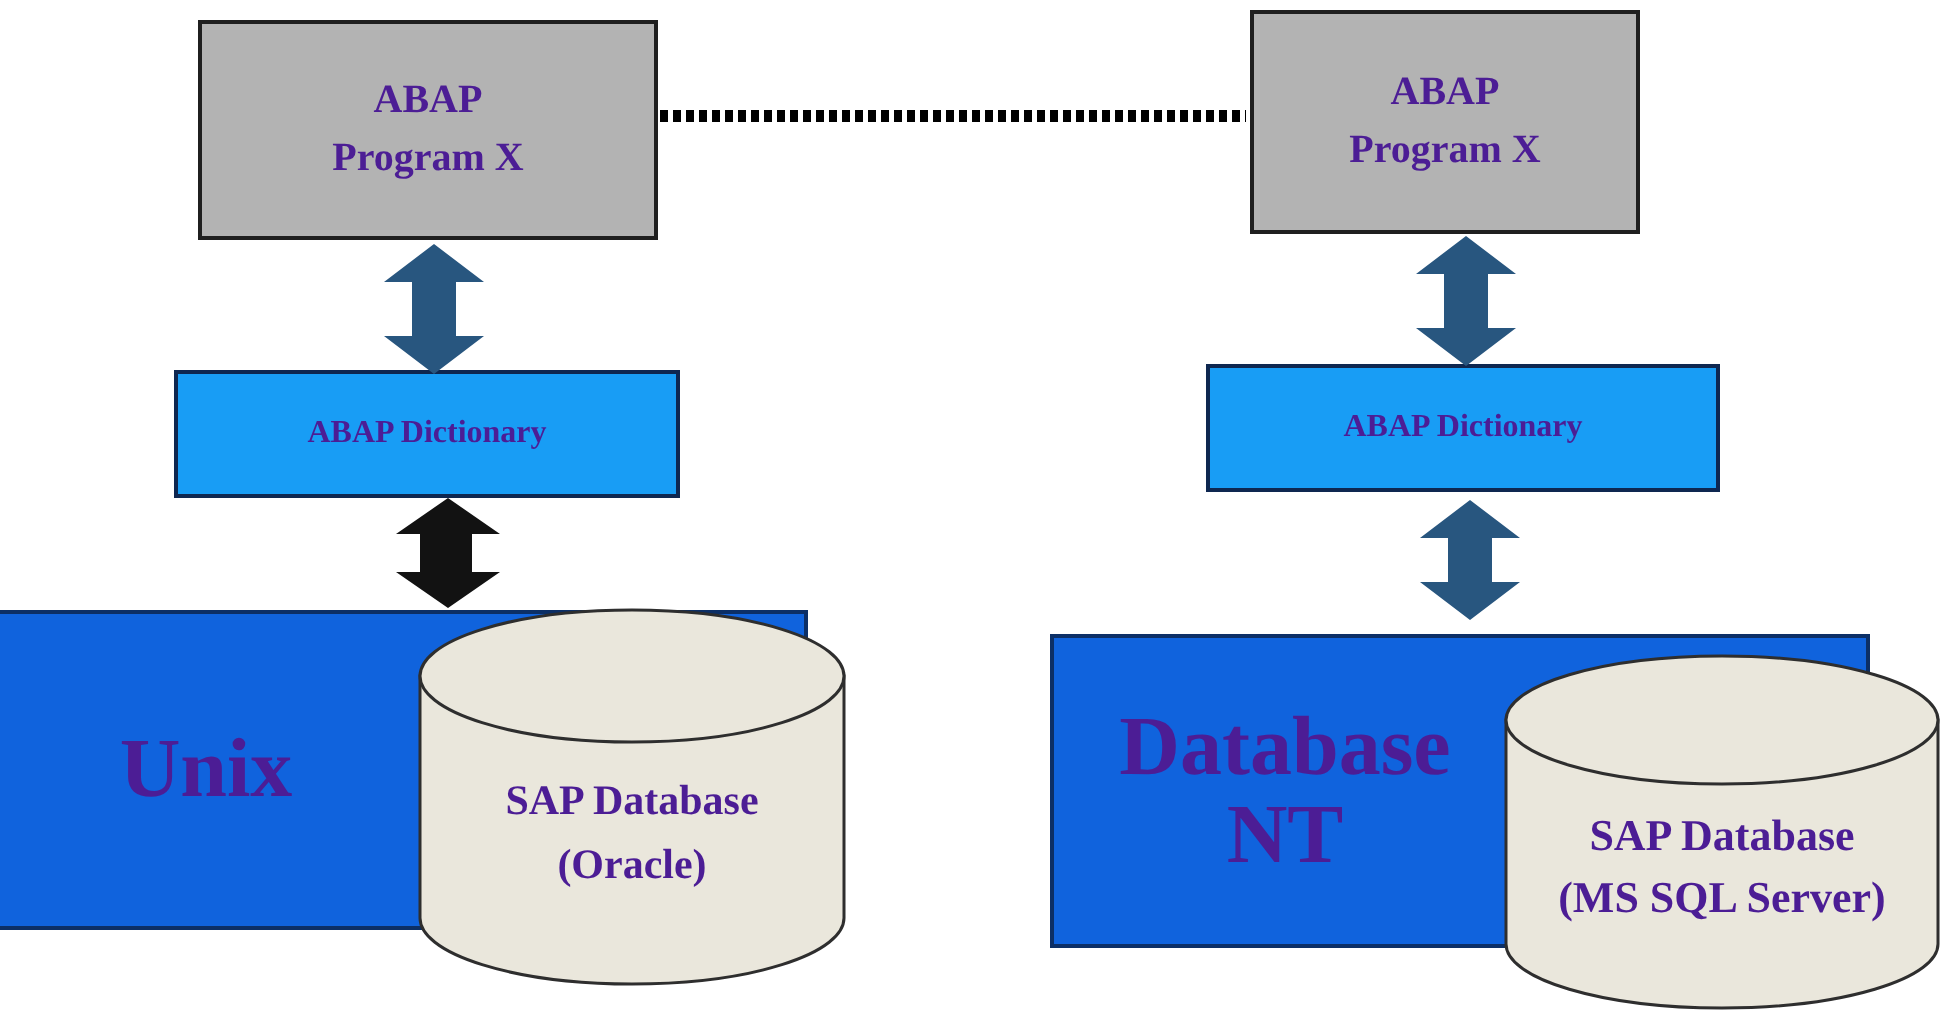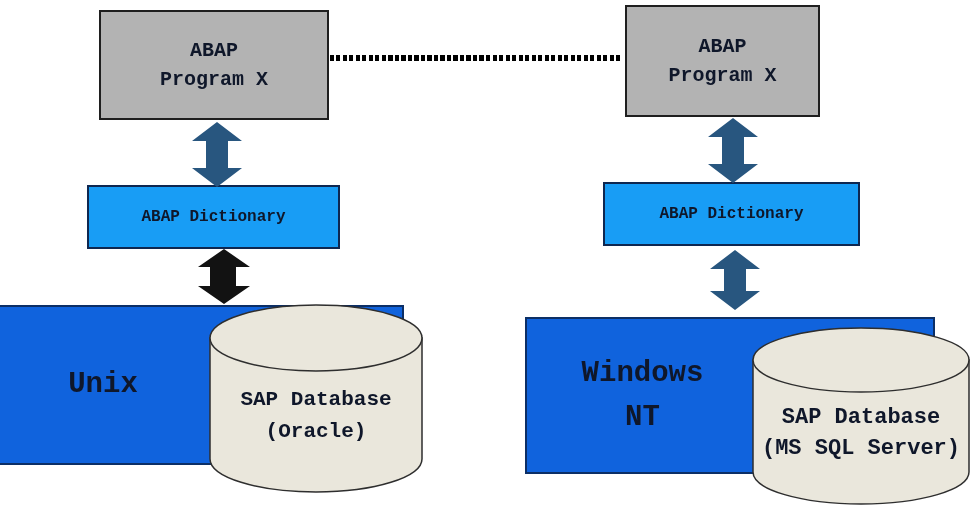--- a/index.html
+++ b/index.html
@@ -2,23 +2,23 @@
 <html style="--gray_fill: #b3b3b3; --gray_border: #1f1f1f; --dict_fill: #189df5; --box_border: #0e2750; --os_fill: #1063dd; --os_border: #0c2f66; --arrow_steel: #28567f; --arrow_black: #121212; --cyl_fill: #eae7dc; --cyl_stroke: #2e2e2e; --dot_color: #000000;"><head>
 <meta charset="utf-8">
 <style>
   html, body { margin: 0; padding: 0; background: #ffffff; }
   .canvas {
     position: relative;
     width: 972px;
     height: 511px;
     background: #ffffff;
     overflow: hidden;
-    font-family: Liberation Mono, monospace;
+    font-family: Liberation Serif, serif;
     font-weight: bold;
-    color: #0f172a;
+    color: #4c1d95;
   }
   .box {
     position: absolute;
     box-sizing: border-box;
     display: flex;
     align-items: center;
     justify-content: center;
     text-align: center;
     white-space: pre-line;
   }
@@ -37,21 +37,21 @@
     background: var(--os_fill);
     border: 2px solid var(--os_border);
   }
   .os-label {
     position: absolute;
     display: flex;
     align-items: center;
     justify-content: center;
     text-align: center;
     white-space: pre-line;
-    font-size: 29px;
+    font-size: 42px;
     line-height: 44px;
     z-index: 3;
   }
   .cyl-label {
     position: absolute;
     text-align: center;
     white-space: pre-line;
     z-index: 4;
   }
   .cyl-label.left  { font-size: 21px; line-height: 32px; }
@@ -94,21 +94,21 @@
   <div class="box program-box" style="left:625px; top:5px; width:195px; height:112px;">
     <span>ABAP
 Program X</span>
   </div>
 
   <div class="box dict-box" style="left:603px; top:182px; width:257px; height:64px;">
     <span>ABAP Dictionary</span>
   </div>
 
   <div class="box os-box" style="left:525px; top:317px; width:410px; height:157px;"></div>
-  <div class="os-label" style="left:535px; top:317px; width:215px; height:157px;">Windows
+  <div class="os-label" style="left:535px; top:317px; width:215px; height:157px;">Database
 NT</div>
 
   <svg class="overlay" viewBox="0 0 972 511">
 
     <polygon style="fill:var(--arrow_steel)" points="217,122 242,141 228,141 228,168 242,168 217,187 192,168 206,168 206,141 192,141"></polygon>
 
     <polygon style="fill:var(--arrow_black)" points="224,249 250,267 236,267 236,286 250,286 224,304 198,286 210,286 210,267 198,267"></polygon>
 
     <polygon style="fill:var(--arrow_steel)" points="733,118 758,137 744,137 744,164 758,164 733,183 708,164 722,164 722,137 708,137"></polygon>
 

